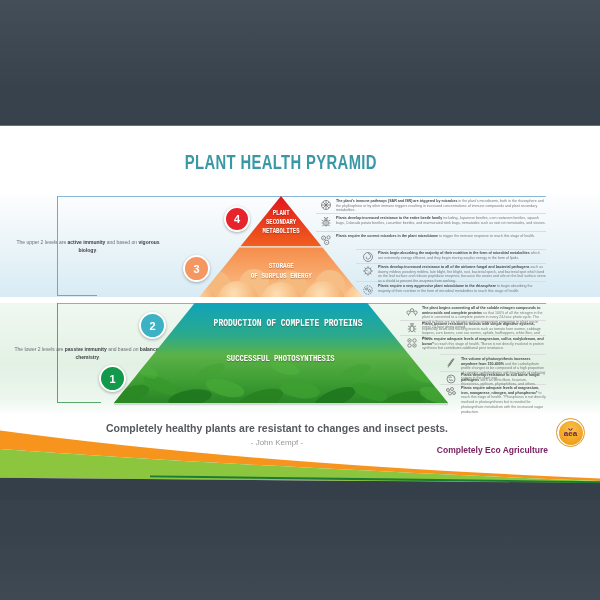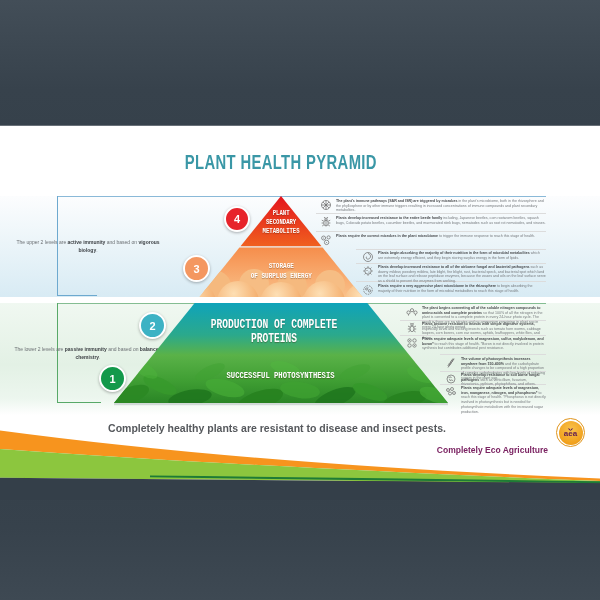--- a/index.html
+++ b/index.html
@@ -31,22 +31,22 @@
   #side-note-upper{top:239px;}
   #side-note-lower{top:346px;}
   
   #pyr{position:absolute;left:0;top:0;width:600px;height:600px;}
   
   .lvl-label{position:absolute;text-align:center;color:#fff;font-weight:bold;
     white-space:pre-line;text-shadow:0 1px 1px rgba(60,30,0,.35);font-family:Liberation Mono, monospace;}
   .lvl-label>span{display:inline-block;transform:scaleX(.8);}
   #label-4{left:221px;top:209px;width:120px;font-size:7px;line-height:1.3;}
   #label-3{left:221px;top:261px;width:120px;font-size:7.5px;line-height:1.35;}
-  #label-2{left:174px;top:318px;width:200px;font-size:12px;}
-  #label-1{left:181px;top:371px;width:200px;font-size:9px;}
+  #label-2{left:181px;top:318px;width:200px;font-size:10px;text-align:right;}
+  #label-1{left:181px;top:354px;width:200px;font-size:9px;}
   
   .num-circle{position:absolute;border-radius:50%;border:2px solid #fff;
     box-shadow:0 1px 3px rgba(0,0,0,.3);display:flex;align-items:center;justify-content:center;
     color:#fff;font-weight:bold;font-size:11px;}
   #circle-4{left:224px;top:206px;width:22px;height:22px;background:#e7242b;}
   #circle-3{left:183px;top:255px;width:23px;height:23px;background:#f49760;}
   #circle-2{left:139px;top:312px;width:23px;height:23px;background:#3db2c4;}
   #circle-1{left:99px;top:365px;width:23px;height:23px;background:#13994b;}
   
   .note{position:absolute;display:flex;gap:4px;align-items:flex-start;}
@@ -314,21 +314,22 @@
           <circle cx="7" cy="3" r="1.5"></circle>
           <circle cx="5" cy="7.5" r="1.5"></circle>
           <circle cx="9" cy="7" r="1.5"></circle>
           <circle cx="3" cy="4" r=".45" fill="#777" stroke="none"></circle>
           <circle cx="9" cy="7" r=".45" fill="#777" stroke="none"></circle>
         </svg>
       </span>
     <div class="txt"><b>Plants require adequate levels of magnesium, iron, manganese, nitrogen, and phosphorus*</b><span> to reach this stage of health. *Phosphorus is not directly involved in photosynthesis but is needed for photosynthate metabolism with the increased sugar production.</span></div>
   </div>
 
-  <div id="quote">Completely healthy plants are resistant to disease and insect pests.</div>
+  <div id="quote">Completely healthy plants are resistant to changes and insect pests.</div>
+  <div id="quote-author">- John Kempf -</div>
   <div id="brand-name">Completely Eco Agriculture</div>
   <div id="brand-logo">
     <div class="inner">
       <svg class="sprout" viewBox="0 0 10 6" fill="#5f1b52">
           <path d="M5 6C5 3 3 2 1 2C2.5 4.5 4 5 5 6ZM5 6C5 3 7 2 9 2C7.5 4.5 6 5 5 6Z"></path>
         </svg>
       <span class="aea">aea</span>
     </div>
   </div>
 

